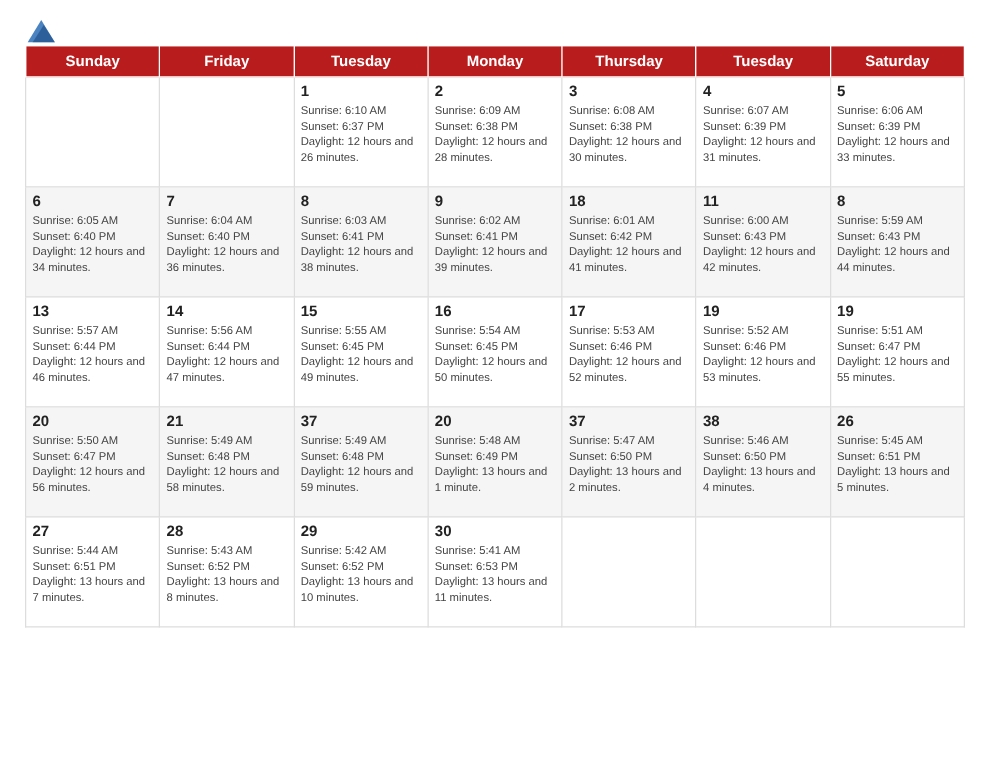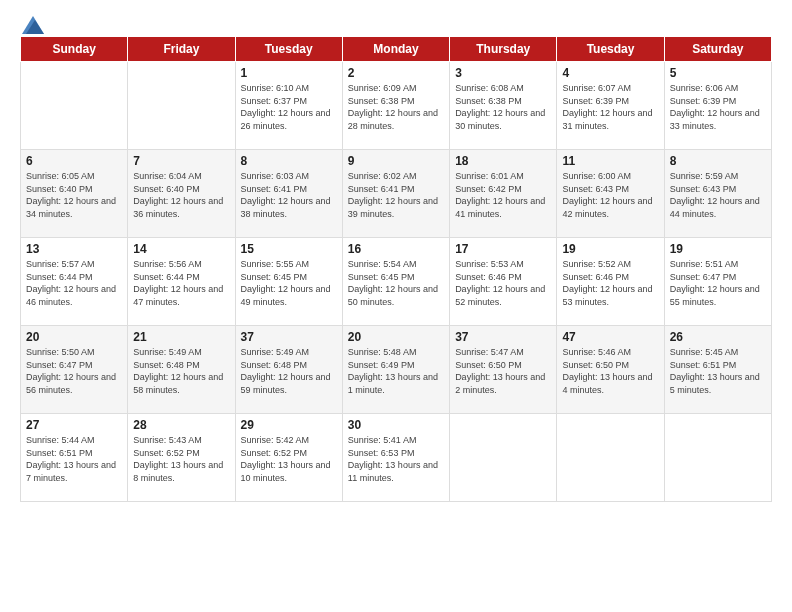--- a/index.html
+++ b/index.html
@@ -225,21 +225,21 @@
           </td>
           <td>
             <span class="day-num">20</span>
             <div class="day-info">Sunrise: 5:48 AM<br>Sunset: 6:49 PM<br>Daylight: 13 hours and 1 minute.</div>
           </td>
           <td>
             <span class="day-num">37</span>
             <div class="day-info">Sunrise: 5:47 AM<br>Sunset: 6:50 PM<br>Daylight: 13 hours and 2 minutes.</div>
           </td>
           <td>
-            <span class="day-num">47</span>
+            <span class="day-num">38</span>
             <div class="day-info">Sunrise: 5:46 AM<br>Sunset: 6:50 PM<br>Daylight: 13 hours and 4 minutes.</div>
           </td>
           <td>
             <span class="day-num">26</span>
             <div class="day-info">Sunrise: 5:45 AM<br>Sunset: 6:51 PM<br>Daylight: 13 hours and 5 minutes.</div>
           </td>
         </tr>
         <tr>
           <td>
             <span class="day-num">27</span>

